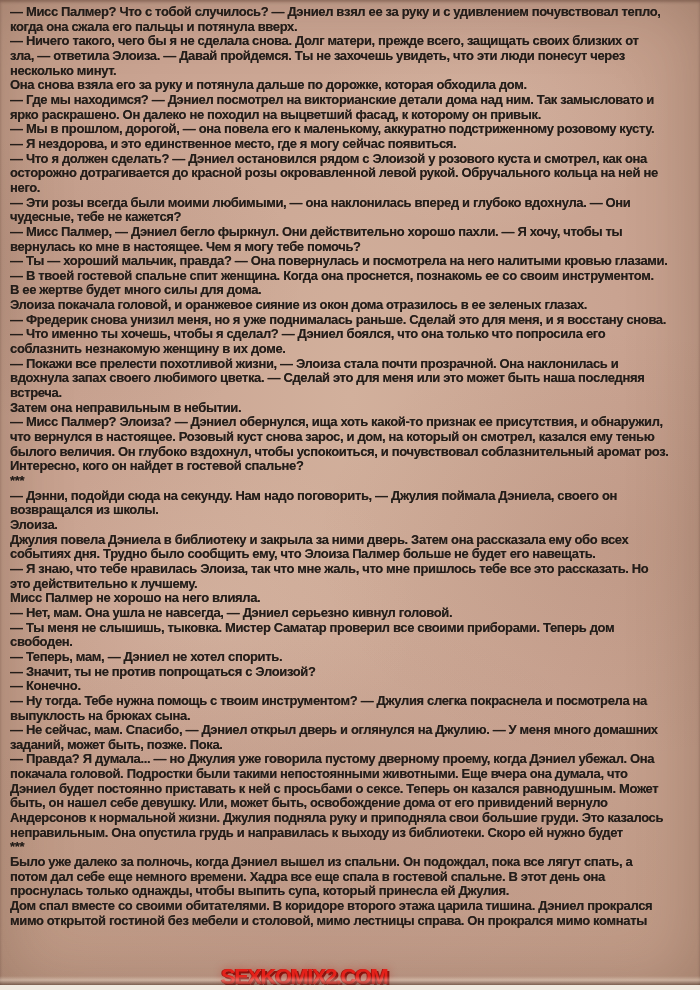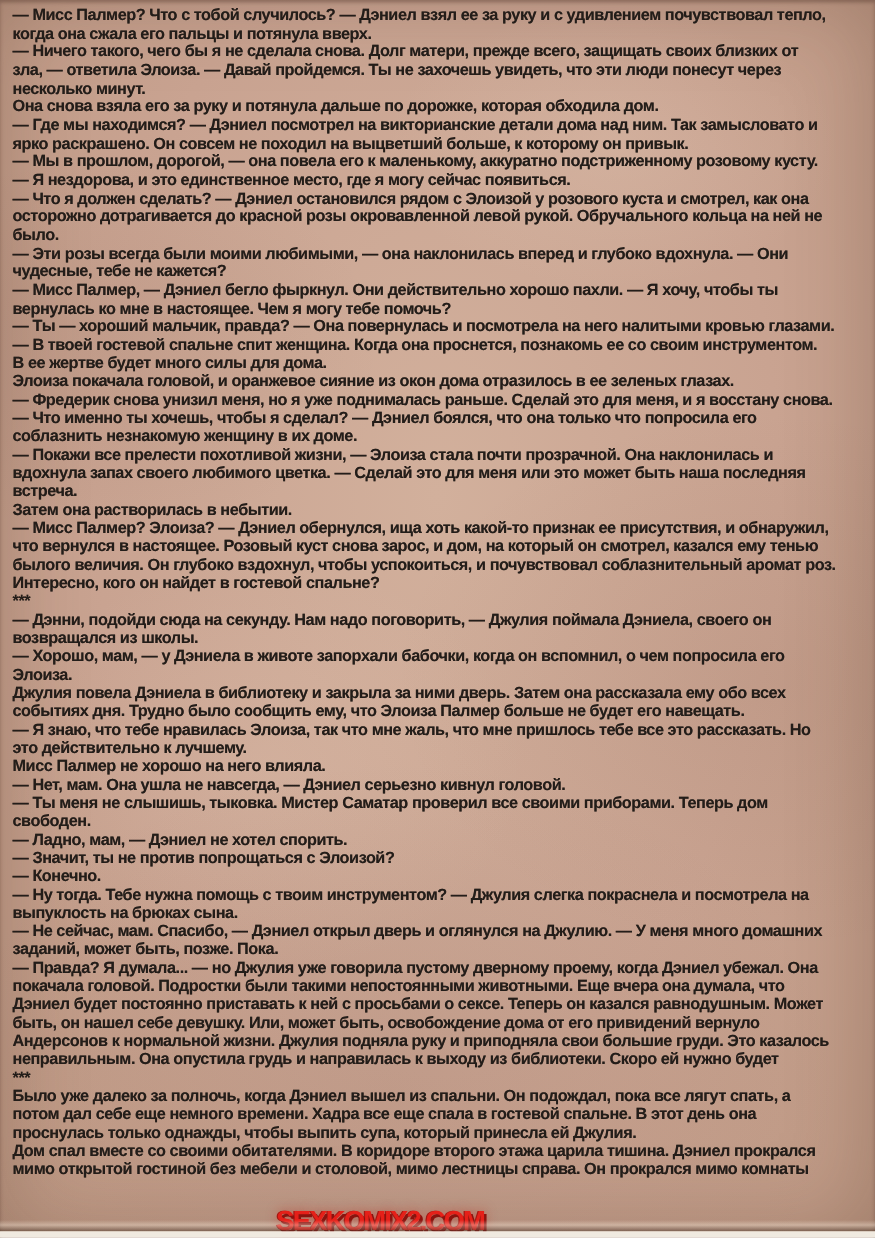--- a/index.html
+++ b/index.html
@@ -67,59 +67,58 @@
 
 <div class="page">
   <div class="text-lines">
       <div class="line">— Мисс Палмер? Что с тобой случилось? — Дэниел взял ее за руку и с удивлением почувствовал тепло,</div>
       <div class="line">когда она сжала его пальцы и потянула вверх.</div>
       <div class="line">— Ничего такого, чего бы я не сделала снова. Долг матери, прежде всего, защищать своих близких от</div>
       <div class="line">зла, — ответила Элоиза. — Давай пройдемся. Ты не захочешь увидеть, что эти люди понесут через</div>
       <div class="line">несколько минут.</div>
       <div class="line">Она снова взяла его за руку и потянула дальше по дорожке, которая обходила дом.</div>
       <div class="line">— Где мы находимся? — Дэниел посмотрел на викторианские детали дома над ним. Так замысловато и</div>
-      <div class="line">ярко раскрашено. Он совсем не походил на выцветший больше, к которому он привык.</div>
+      <div class="line">ярко раскрашено. Он далеко не походил на выцветший фасад, к которому он привык.</div>
       <div class="line">— Мы в прошлом, дорогой, — она повела его к маленькому, аккуратно подстриженному розовому кусту.</div>
       <div class="line">— Я нездорова, и это единственное место, где я могу сейчас появиться.</div>
       <div class="line">— Что я должен сделать? — Дэниел остановился рядом с Элоизой у розового куста и смотрел, как она</div>
       <div class="line">осторожно дотрагивается до красной розы окровавленной левой рукой. Обручального кольца на ней не</div>
-      <div class="line">было.</div>
+      <div class="line">него.</div>
       <div class="line">— Эти розы всегда были моими любимыми, — она наклонилась вперед и глубоко вдохнула. — Они</div>
       <div class="line">чудесные, тебе не кажется?</div>
       <div class="line">— Мисс Палмер, — Дэниел бегло фыркнул. Они действительно хорошо пахли. — Я хочу, чтобы ты</div>
       <div class="line">вернулась ко мне в настоящее. Чем я могу тебе помочь?</div>
       <div class="line">— Ты — хороший мальчик, правда? — Она повернулась и посмотрела на него налитыми кровью глазами.</div>
       <div class="line">— В твоей гостевой спальне спит женщина. Когда она проснется, познакомь ее со своим инструментом.</div>
       <div class="line">В ее жертве будет много силы для дома.</div>
       <div class="line">Элоиза покачала головой, и оранжевое сияние из окон дома отразилось в ее зеленых глазах.</div>
       <div class="line">— Фредерик снова унизил меня, но я уже поднималась раньше. Сделай это для меня, и я восстану снова.</div>
       <div class="line">— Что именно ты хочешь, чтобы я сделал? — Дэниел боялся, что она только что попросила его</div>
       <div class="line">соблазнить незнакомую женщину в их доме.</div>
       <div class="line">— Покажи все прелести похотливой жизни, — Элоиза стала почти прозрачной. Она наклонилась и</div>
       <div class="line">вдохнула запах своего любимого цветка. — Сделай это для меня или это может быть наша последняя</div>
       <div class="line">встреча.</div>
-      <div class="line">Затем она растворилась в небытии.</div>
+      <div class="line">Затем она неправильным в небытии.</div>
       <div class="line">— Мисс Палмер? Элоиза? — Дэниел обернулся, ища хоть какой-то признак ее присутствия, и обнаружил,</div>
       <div class="line">что вернулся в настоящее. Розовый куст снова зарос, и дом, на который он смотрел, казался ему тенью</div>
       <div class="line">былого величия. Он глубоко вздохнул, чтобы успокоиться, и почувствовал соблазнительный аромат роз.</div>
       <div class="line">Интересно, кого он найдет в гостевой спальне?</div>
       <div class="line">***</div>
       <div class="line">— Дэнни, подойди сюда на секунду. Нам надо поговорить, — Джулия поймала Дэниела, своего он</div>
       <div class="line">возвращался из школы.</div>
-      <div class="line">— Хорошо, мам, — у Дэниела в животе запорхали бабочки, когда он вспомнил, о чем попросила его</div>
       <div class="line">Элоиза.</div>
       <div class="line">Джулия повела Дэниела в библиотеку и закрыла за ними дверь. Затем она рассказала ему обо всех</div>
       <div class="line">событиях дня. Трудно было сообщить ему, что Элоиза Палмер больше не будет его навещать.</div>
       <div class="line">— Я знаю, что тебе нравилась Элоиза, так что мне жаль, что мне пришлось тебе все это рассказать. Но</div>
       <div class="line">это действительно к лучшему.</div>
       <div class="line">Мисс Палмер не хорошо на него влияла.</div>
       <div class="line">— Нет, мам. Она ушла не навсегда, — Дэниел серьезно кивнул головой.</div>
       <div class="line">— Ты меня не слышишь, тыковка. Мистер Саматар проверил все своими приборами. Теперь дом</div>
       <div class="line">свободен.</div>
-      <div class="line">— Ладно, мам, — Дэниел не хотел спорить.</div>
+      <div class="line">— Теперь, мам, — Дэниел не хотел спорить.</div>
       <div class="line">— Значит, ты не против попрощаться с Элоизой?</div>
       <div class="line">— Конечно.</div>
       <div class="line">— Ну тогда. Тебе нужна помощь с твоим инструментом? — Джулия слегка покраснела и посмотрела на</div>
       <div class="line">выпуклость на брюках сына.</div>
       <div class="line">— Не сейчас, мам. Спасибо, — Дэниел открыл дверь и оглянулся на Джулию. — У меня много домашних</div>
       <div class="line">заданий, может быть, позже. Пока.</div>
       <div class="line">— Правда? Я думала... — но Джулия уже говорила пустому дверному проему, когда Дэниел убежал. Она</div>
       <div class="line">покачала головой. Подростки были такими непостоянными животными. Еще вчера она думала, что</div>
       <div class="line">Дэниел будет постоянно приставать к ней с просьбами о сексе. Теперь он казался равнодушным. Может</div>
       <div class="line">быть, он нашел себе девушку. Или, может быть, освобождение дома от его привидений вернуло</div>

